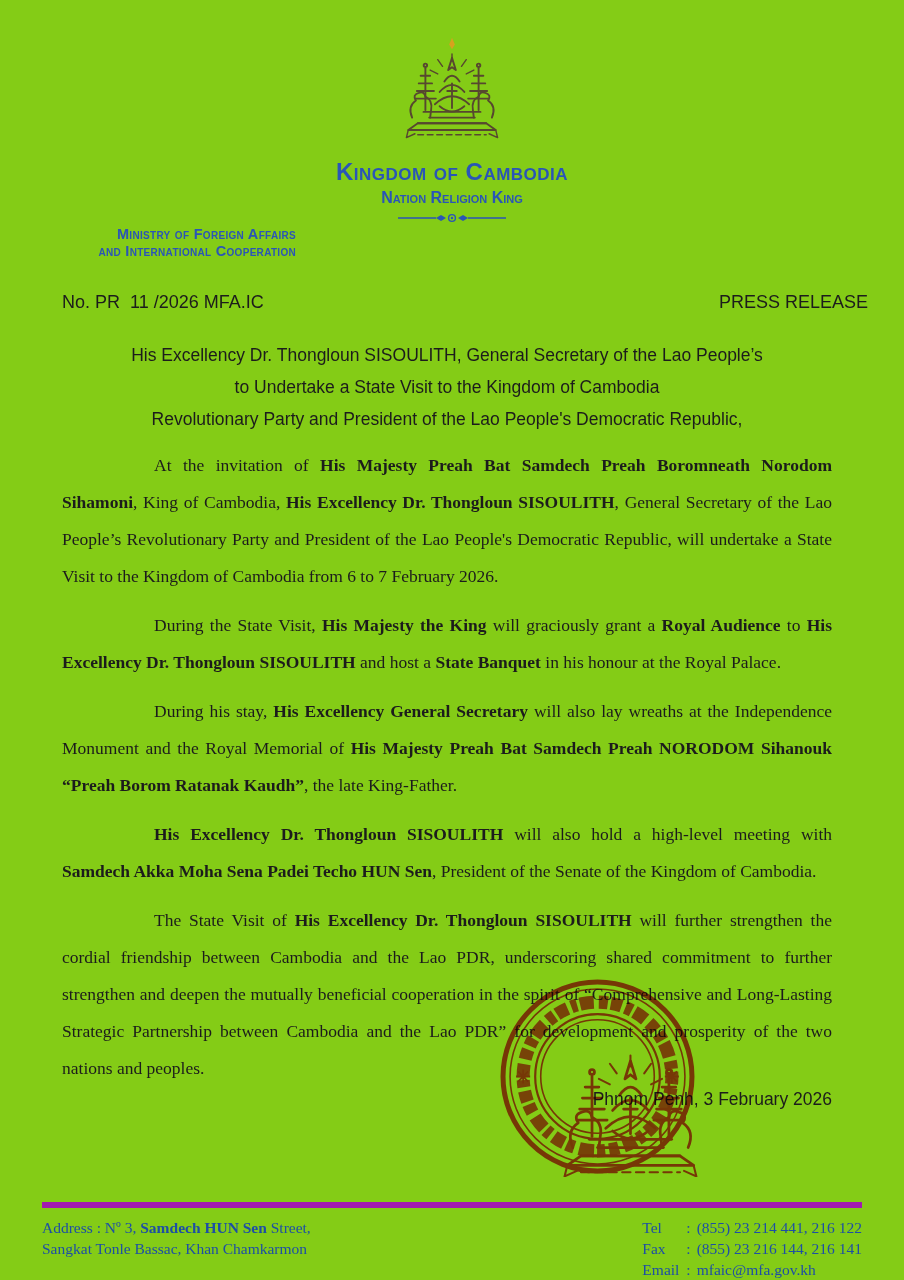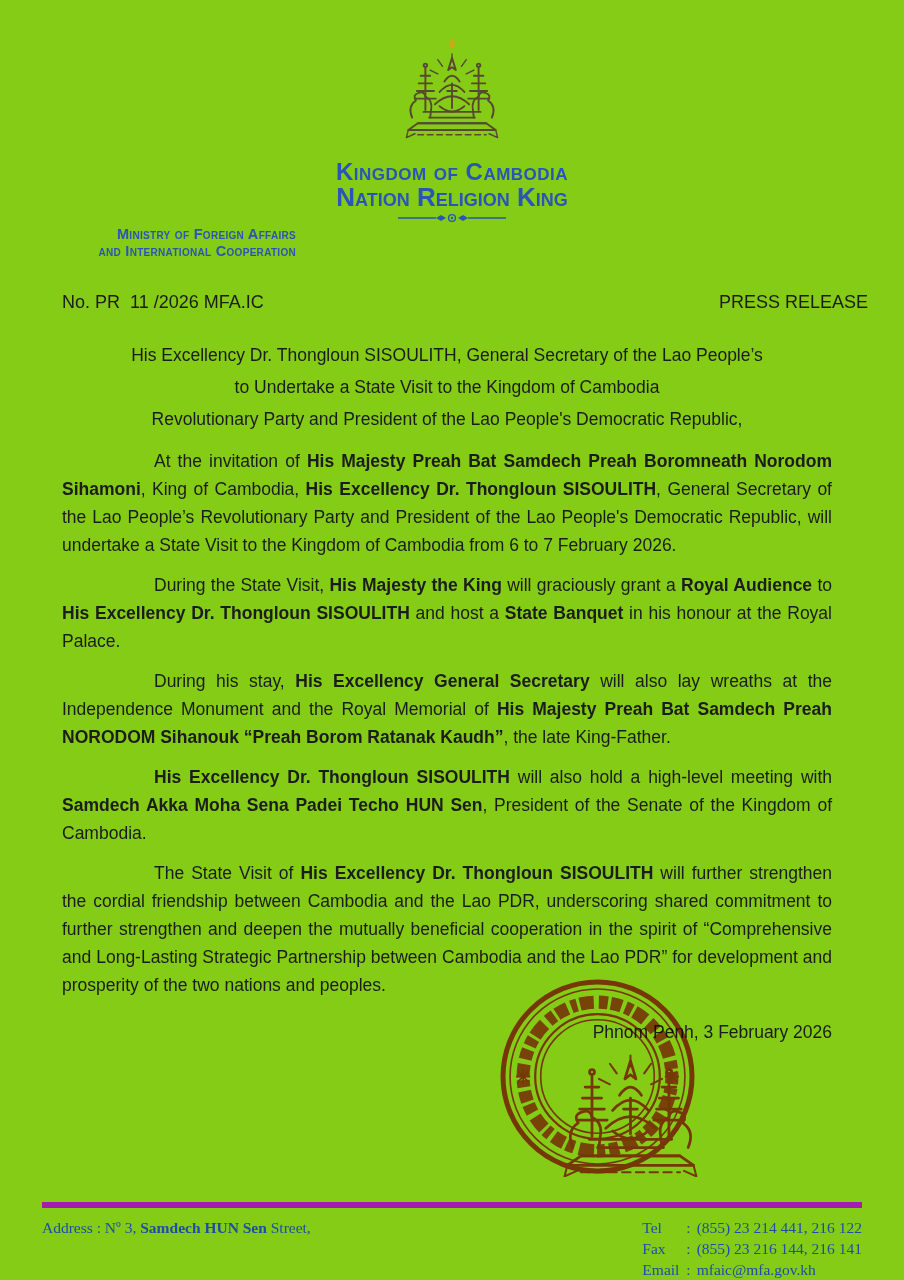--- a/index.html
+++ b/index.html
@@ -11,21 +11,21 @@
 
   
   .header{text-align:center;padding-top:30px;}
   .crest-svg{width:114px;height:122px;color:#57482f;}
   .kingdom{
     font-variant:small-caps;font-weight:bold;color:#2a55b7;
     font-size:24px;letter-spacing:.5px;line-height:28px;margin-top:2px;
   }
   .motto{
     font-variant:small-caps;font-weight:bold;color:#2a55b7;
-    font-size:26px;line-height:23px;
+    font-size:16px;line-height:23px;
   }
   .motto-divider{margin-top:1px;}
   .motto-divider svg{width:112px;height:12px;}
 
   .ministry{
     position:absolute;top:226px;left:34px;width:262px;text-align:right;
     font-variant:small-caps;font-weight:bold;color:#2a55b7;
     font-size:14.5px;line-height:17px;letter-spacing:.3px;
   }
 
@@ -36,25 +36,25 @@
   }
   .ref-no{white-space:pre;}
 
   
   .content{padding:0 72px 0 62px;}
   .press-title{
     margin-top:26px;text-align:center;font-weight:normal;
     font-size:17.5px;line-height:32px;
   }
   p.body-par{
-    margin:12px 0 0 0;font-size:17.5px;line-height:28px;
-    text-align:justify;text-indent:92px;
+    margin:12px 0 0 0;font-size:17.5px;line-height:37px;
+    text-align:justify;text-indent:92px;font-family:Liberation Serif, serif;
   }
   .dateline{
-    margin-top:23px;text-align:right;font-size:17.5px;position:relative;z-index:1;
+    margin-top:2px;text-align:right;font-size:17.5px;position:relative;z-index:1;
   }
 
   
   .seal{
     position:absolute;left:497px;top:976px;width:201px;height:201px;
     z-index:2;opacity:.88;mix-blend-mode:multiply;pointer-events:none;
   }
   .seal svg{width:100%;height:100%;color:#e02b2b;}
 
   
@@ -178,20 +178,21 @@
           <path d="M169 95 l10 10 M179 95 l-10 10 M174 93 v14 M167 100 h14"></path>
         </g>
       </g>
       <use href="#arms" transform="translate(100,104) scale(0.82) translate(-60,-52)"></use>
     </svg>
   </div>
 
   <div class="footer">
     <div class="f-left">
       <div><span>Address : Nº 3, </span><span class="b">Samdech HUN Sen</span><span> Street,</span></div>
+      <div>Sangkat Tonle Bassac, Khan Chamkarmon</div>
     </div>
     <div class="f-right">
       <div class="c-row">
         <span class="c-label">Tel</span>
         <span class="c-sep">:</span>
         <span class="c-value">(855) 23 214 441, 216 122</span>
       </div>
       <div class="c-row">
         <span class="c-label">Fax</span>
         <span class="c-sep">:</span>

